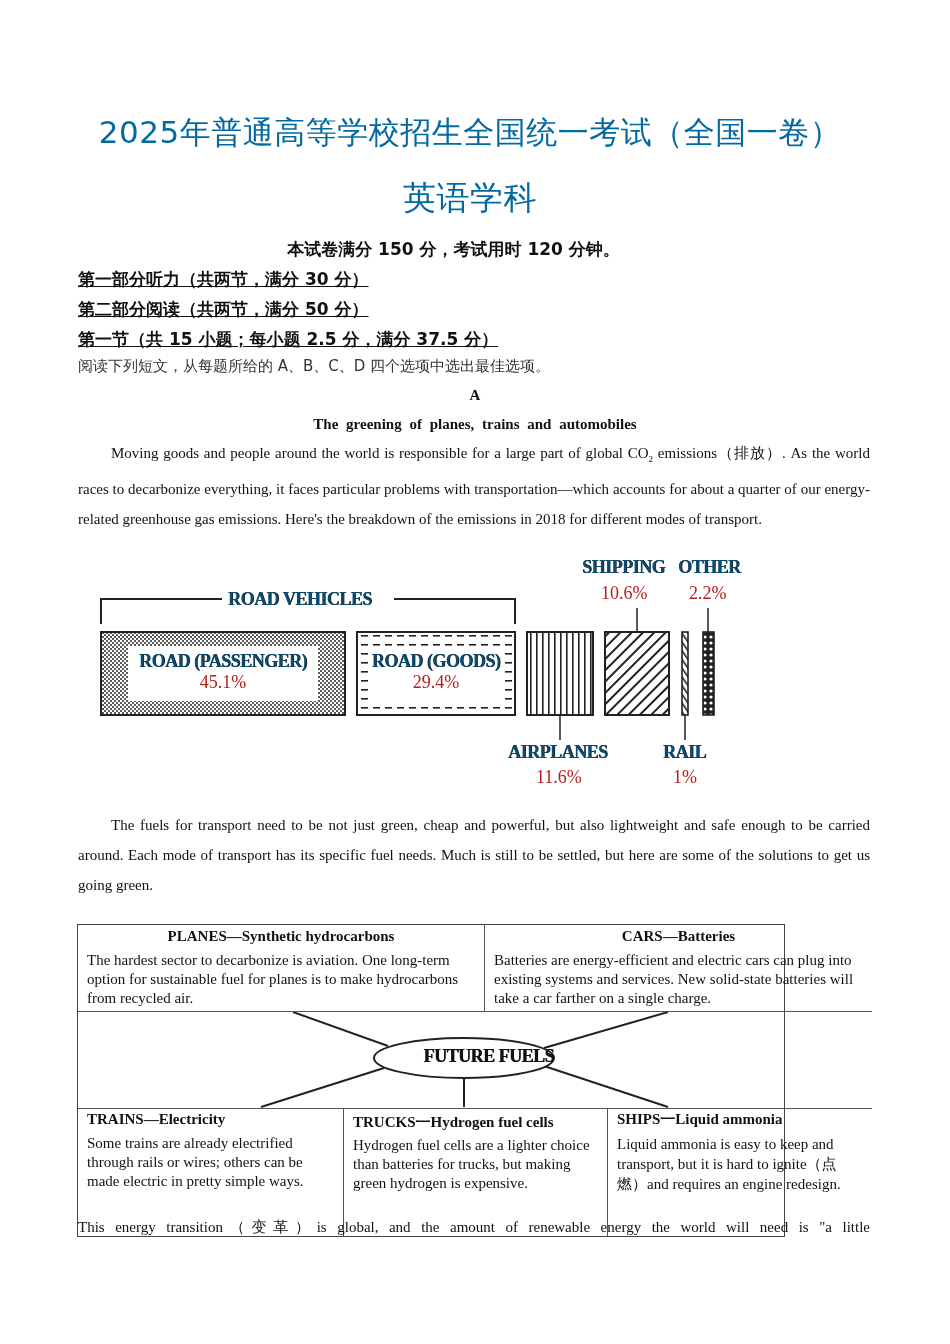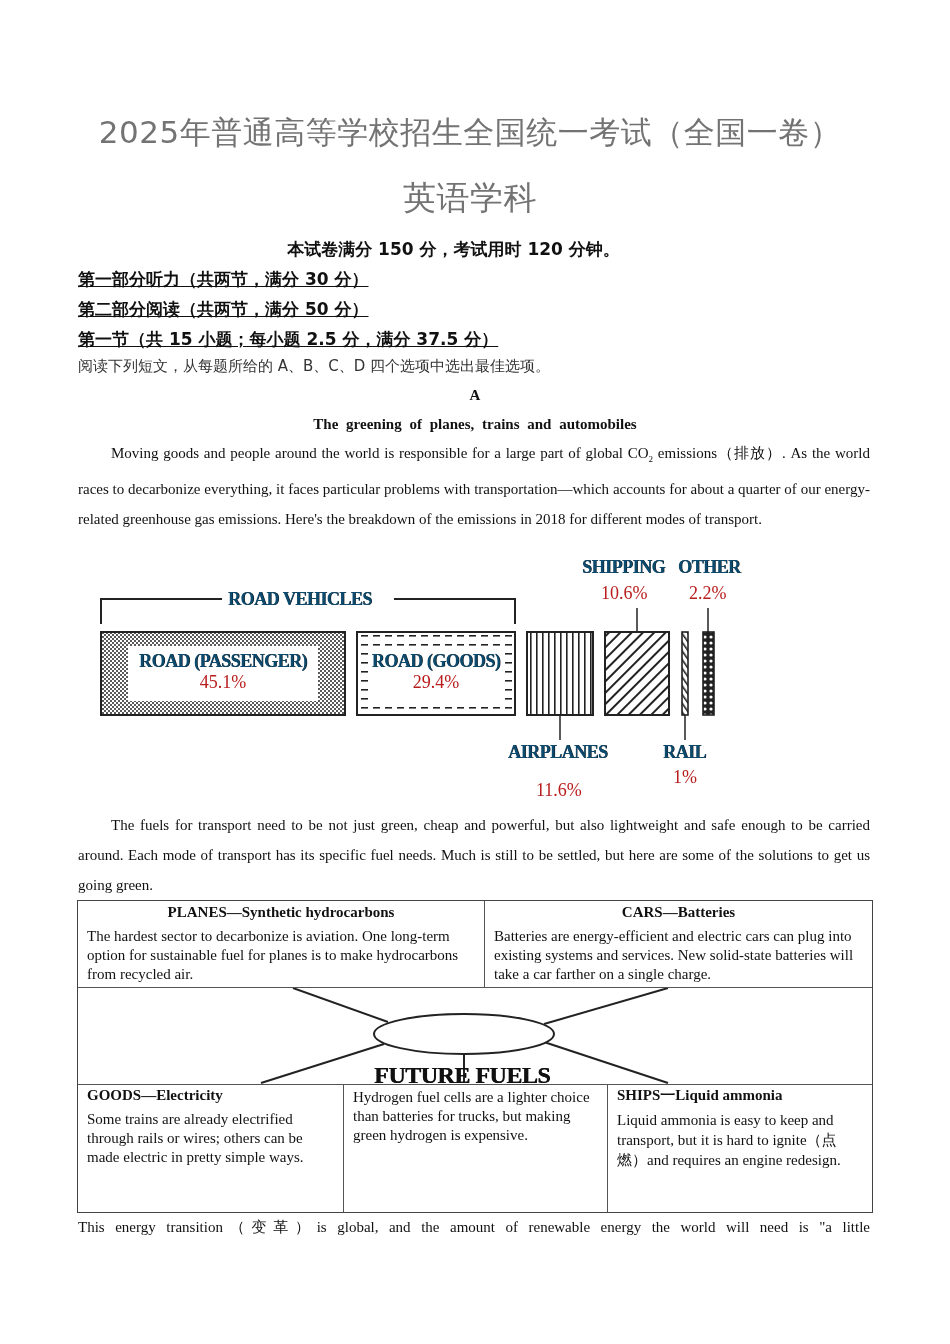--- a/index.html
+++ b/index.html
@@ -1,33 +1,33 @@
 <!DOCTYPE html>
 <html><head>
 <meta charset="utf-8">
 <style>
   html, body { margin:0; padding:0; background:#ffffff; }
   body { width:950px; height:1344px; position:relative; overflow:hidden; color:#111; font-family:"Liberation Serif","DejaVu Serif",serif; }
   .abs { position:absolute; }
-  .title { left:0; width:940px; text-align:center; font-family:"DejaVu Sans",sans-serif; font-size:31px; color:#737373; letter-spacing:0.5px; }
+  .title { left:0; width:940px; text-align:center; font-family:"DejaVu Sans",sans-serif; font-size:31px; color:#0369a1; letter-spacing:0.5px; }
   .main-title { top:112px; }
   .sub-title { top:176px; font-size:33px; }
   .info-line { left:0; width:907px; text-align:center; top:238px; font-size:17px; font-weight:bold; font-family:"DejaVu Sans",sans-serif; }
   .part-line { left:78px; font-size:17px; font-weight:bold; font-family:"DejaVu Sans",sans-serif;text-decoration:underline; }
   .instr { left:78px; top:357px; font-size:15px; color:#333; font-family:"DejaVu Sans",sans-serif; }
   .passage-letter { left:0; width:950px; text-align:center; top:387px; font-size:15px; font-weight:bold; }
   .passage-title { left:0; width:950px; text-align:center; top:416px; font-size:15px; font-weight:bold; word-spacing:4px; }
   .para { left:78px; width:792px; font-size:15px; line-height:30px; text-align:justify; }
   .para .indent { display:inline-block; width:33px; }
   sub { font-size:9px; }
   .chart-label { position:absolute; font-family:"Liberation Serif",serif; font-weight:bold; font-size:18px; color:#0c4a6e; text-shadow:0.5px 0 0 #111; letter-spacing:-0.5px; }
   .chart-value { position:absolute; font-family:"Liberation Serif",serif; font-size:18px; color:#b91c1c; }
   .inner-box { position:absolute; background:#fff; text-align:center; }
   
-  .fuel-table { position:absolute; left:77px; top:900px; width:796px; height:313px; border:1.5px solid #444; box-sizing:border-box; }
+  .fuel-table { position:absolute; left:77px; top:924px; width:708px; height:313px; border:1.5px solid #444; box-sizing:border-box; }
   .cell { position:absolute; box-sizing:border-box; font-size:15px; line-height:19px; padding:0 9px; }
   .cell-head { font-weight:bold; }
   .vline { position:absolute; background:#555; width:1px; }
   .hline { position:absolute; background:#555; height:1px; }
 </style>
 </head>
 <body>
 
 <div class="abs title main-title">2025年普通高等学校招生全国统一考试（全国一卷）</div>
 <div class="abs title sub-title">英语学科</div>
@@ -99,21 +99,21 @@
     <div class="chart-label" style="position:static;margin-top:5px;">ROAD (GOODS)</div>
     <div class="chart-value" style="position:static;">29.4%</div>
   </div>
 
   <div class="chart-label" style="left:582px;top:7px;">SHIPPING</div>
   <div class="chart-value" style="left:601px;top:33px;">10.6%</div>
   <div class="chart-label" style="left:678px;top:7px;">OTHER</div>
   <div class="chart-value" style="left:689px;top:33px;">2.2%</div>
 
   <div class="chart-label" style="left:508px;top:192px;">AIRPLANES</div>
-  <div class="chart-value" style="left:536px;top:230px;">11.6%</div>
+  <div class="chart-value" style="left:536px;top:217px;">11.6%</div>
   <div class="chart-label" style="left:663px;top:192px;">RAIL</div>
   <div class="chart-value" style="left:673px;top:217px;">1%</div>
 </div>
 
 <div class="abs para" style="top:810px;"><span class="indent"></span><span>The fuels for transport need to be not just green, cheap and powerful, but also  lightweight and safe enough to be carried around. Each mode of transport has its specific fuel  needs. Much is still to be settled, but here are some of the solutions to get us going green.</span></div>
 
 <div class="fuel-table">
 
   <div class="vline" style="left:406px;top:0;height:86px;"></div>
   <div class="hline" style="left:0;top:86px;width:794px;"></div>
@@ -132,28 +132,29 @@
   </div>
 
   <svg style="position:absolute;left:0;top:87px;" width="794" height="96">
     <line x1="215" y1="0" x2="310" y2="34" stroke="#222" stroke-width="2"></line>
     <line x1="590" y1="0" x2="466" y2="36" stroke="#222" stroke-width="2"></line>
     <line x1="183" y1="95" x2="306" y2="56" stroke="#222" stroke-width="2"></line>
     <line x1="386" y1="64" x2="386" y2="95" stroke="#222" stroke-width="2"></line>
     <line x1="590" y1="95" x2="466" y2="54" stroke="#222" stroke-width="2"></line>
     <ellipse cx="386" cy="46" rx="90" ry="20" fill="#fff" stroke="#222" stroke-width="2"></ellipse>
   </svg>
-  <div class="abs" style="left:296px;top:121px;width:180px;text-align:left;font-weight:bold;font-size:24px;letter-spacing:-0.5px;text-shadow:0.5px 0 0 #111;margin-top:40px;">FUTURE FUELS</div>
+  <div class="abs" style="left:296px;top:121px;width:180px;text-align:right;font-weight:bold;font-size:18px;letter-spacing:-0.5px;text-shadow:0.5px 0 0 #111;">FUTURE FUELS</div>
 
   <div class="cell" style="left:0;top:185px;width:265px;">
-    <div class="cell-head">GOODS—Electricity</div>
+    <div class="cell-head">TRAINS—Electricity</div>
     <div style="margin-top:5px;">Some trains are already electrified through rails or wires; others can be made electric in pretty simple ways.</div>
   </div>
 
   <div class="cell" style="left:266px;top:185px;width:263px;">
+    <div class="cell-head" style="line-height:24px;">TRUCKS一Hydrogen fuel cells</div>
     <div style="margin-top:2px;">Hydrogen fuel cells are a lighter choice than batteries for trucks, but making green hydrogen is expensive.</div>
   </div>
 
   <div class="cell" style="left:530px;top:185px;width:264px;">
     <div class="cell-head">SHIPS一Liquid ammonia</div>
     <div style="margin-top:5px;line-height:20px;">Liquid ammonia is easy  to  keep and  transport,  but  it  is  hard  to ignite（点燃）and requires an engine redesign.</div>
   </div>
 </div>
 
 <div class="abs para" style="top:1212px;white-space:nowrap;text-align-last:justify;">This energy transition（变革）is global, and the amount of renewable energy the world will need is "a little</div>

